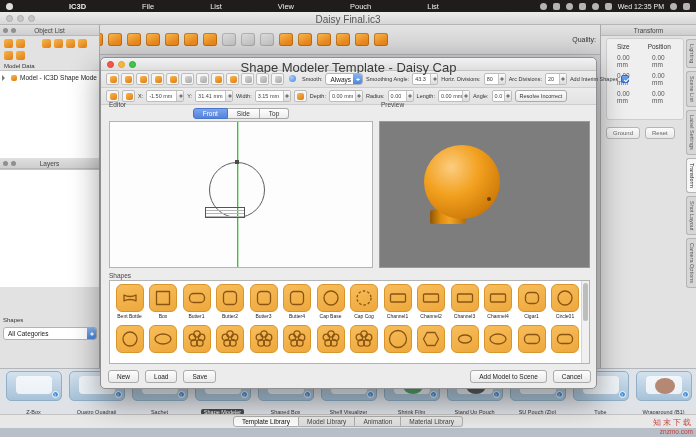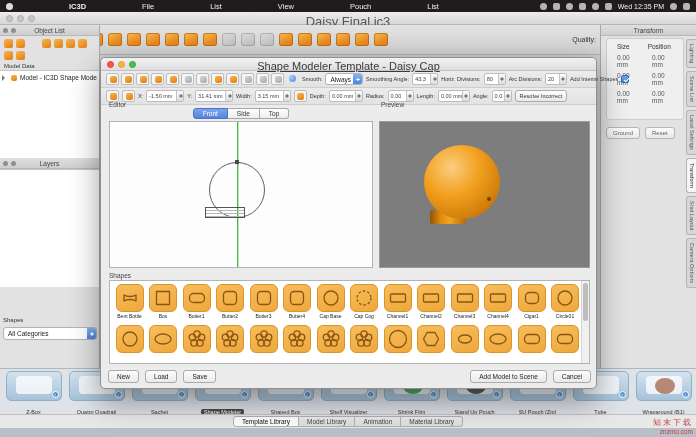--- a/index.html
+++ b/index.html
@@ -15,21 +15,21 @@
   .menu-item.bold{font-weight:bold;}
   .mb-right{margin-left:auto;display:flex;align-items:center;gap:6px;}
   .st-ico{width:7px;height:7px;border-radius:2px;background:#cfcfcf;opacity:.85;}
   .st-ico.round{border-radius:50%;}
   .clock{font-size:7px;color:#f0f0f0;white-space:nowrap;}
 
   
   .titlebar{position:absolute;left:0;top:12px;width:696px;height:13px;
     background:linear-gradient(#ececec,#d7d7d7);border-bottom:1px solid #b5b5b5;}
   .tl{position:absolute;top:3px;width:7px;height:7px;border-radius:50%;background:#c6c6c6;border:1px solid #adadad;}
-  .win-title{position:absolute;left:0;right:0;top:2px;text-align:center;font-size:13px;color:#555;}
+  .win-title{position:absolute;left:0;right:0;top:2px;text-align:center;font-size:10px;color:#555;}
 
   .toolbar{position:absolute;left:0;top:25px;width:696px;height:30px;
     background:linear-gradient(#e3e3e3,#cfcfcf);border-bottom:1px solid #aeaeae;
     display:flex;align-items:center;gap:5px;padding:0 6px;}
   .navtri{width:0;height:0;border:4px solid transparent;}
   .navtri.left{border-right-color:#9a9a9a;}
   .navtri.right{border-left-color:#9a9a9a;}
   .oicon{width:14px;height:13px;border-radius:3px;flex:0 0 auto;
     background:linear-gradient(150deg,#f8bc55,#e8871c 70%);box-shadow:inset 0 0 0 1px rgba(150,85,10,.55);}
   .oicon.dim{background:linear-gradient(150deg,#dcdcdc,#bdbdbd);box-shadow:inset 0 0 0 1px rgba(120,120,120,.4);}
@@ -98,21 +98,21 @@
   .bottom-strip{position:absolute;left:0;top:428px;width:696px;height:9px;background:#b9bfc8;}
 
   
   .dialog{position:absolute;left:100px;top:57px;width:497px;height:332px;background:#ececec;
     border:1px solid #8f8f8f;border-radius:5px;box-shadow:0 12px 30px rgba(0,0,0,.4);z-index:10;}
   .dlg-title{position:relative;height:13px;border-bottom:1px solid #c2c2c2;background:linear-gradient(#f2f2f2,#dedede);border-radius:5px 5px 0 0;}
   .dlg-title .tl{top:3px;}
   .tl.red{background:#f4564e;border-color:#d8423c;}
   .tl.yel{background:#f6b63d;border-color:#dea32f;}
   .tl.grn{background:#43c549;border-color:#2fa838;}
-  .dlg-title-text{position:absolute;left:0;right:0;top:2px;text-align:center;font-size:11px;color:#3a3a3a;text-decoration:underline;}
+  .dlg-title-text{position:absolute;left:0;right:0;top:2px;text-align:center;font-size:13px;color:#3a3a3a;}
 
   .dtb{display:flex;align-items:center;gap:3px;padding:0 5px;height:17px;background:linear-gradient(#ececec,#e2e2e2);
     border-bottom:1px solid #cdcdcd;font-size:5.5px;color:#333;}
   .dbtn{width:13px;height:12px;flex:0 0 auto;border:1px solid #bdbdbd;border-radius:2px;background:#f5f5f5;position:relative;}
   .dbtn::after{content:"";position:absolute;left:2.5px;top:2px;width:7px;height:7px;border-radius:2px;
     background:linear-gradient(150deg,#f6b64e,#e07d12);}
   .dbtn.gray::after{background:linear-gradient(150deg,#d5d5d5,#a9a9a9);}
   .dbtn.blue{border:none;background:transparent;}
   .dbtn.blue::after{border-radius:50%;background:radial-gradient(circle at 35% 35%,#a8ccf8,#4a86e0);}
   .lbl{white-space:nowrap;flex:0 0 auto;}

